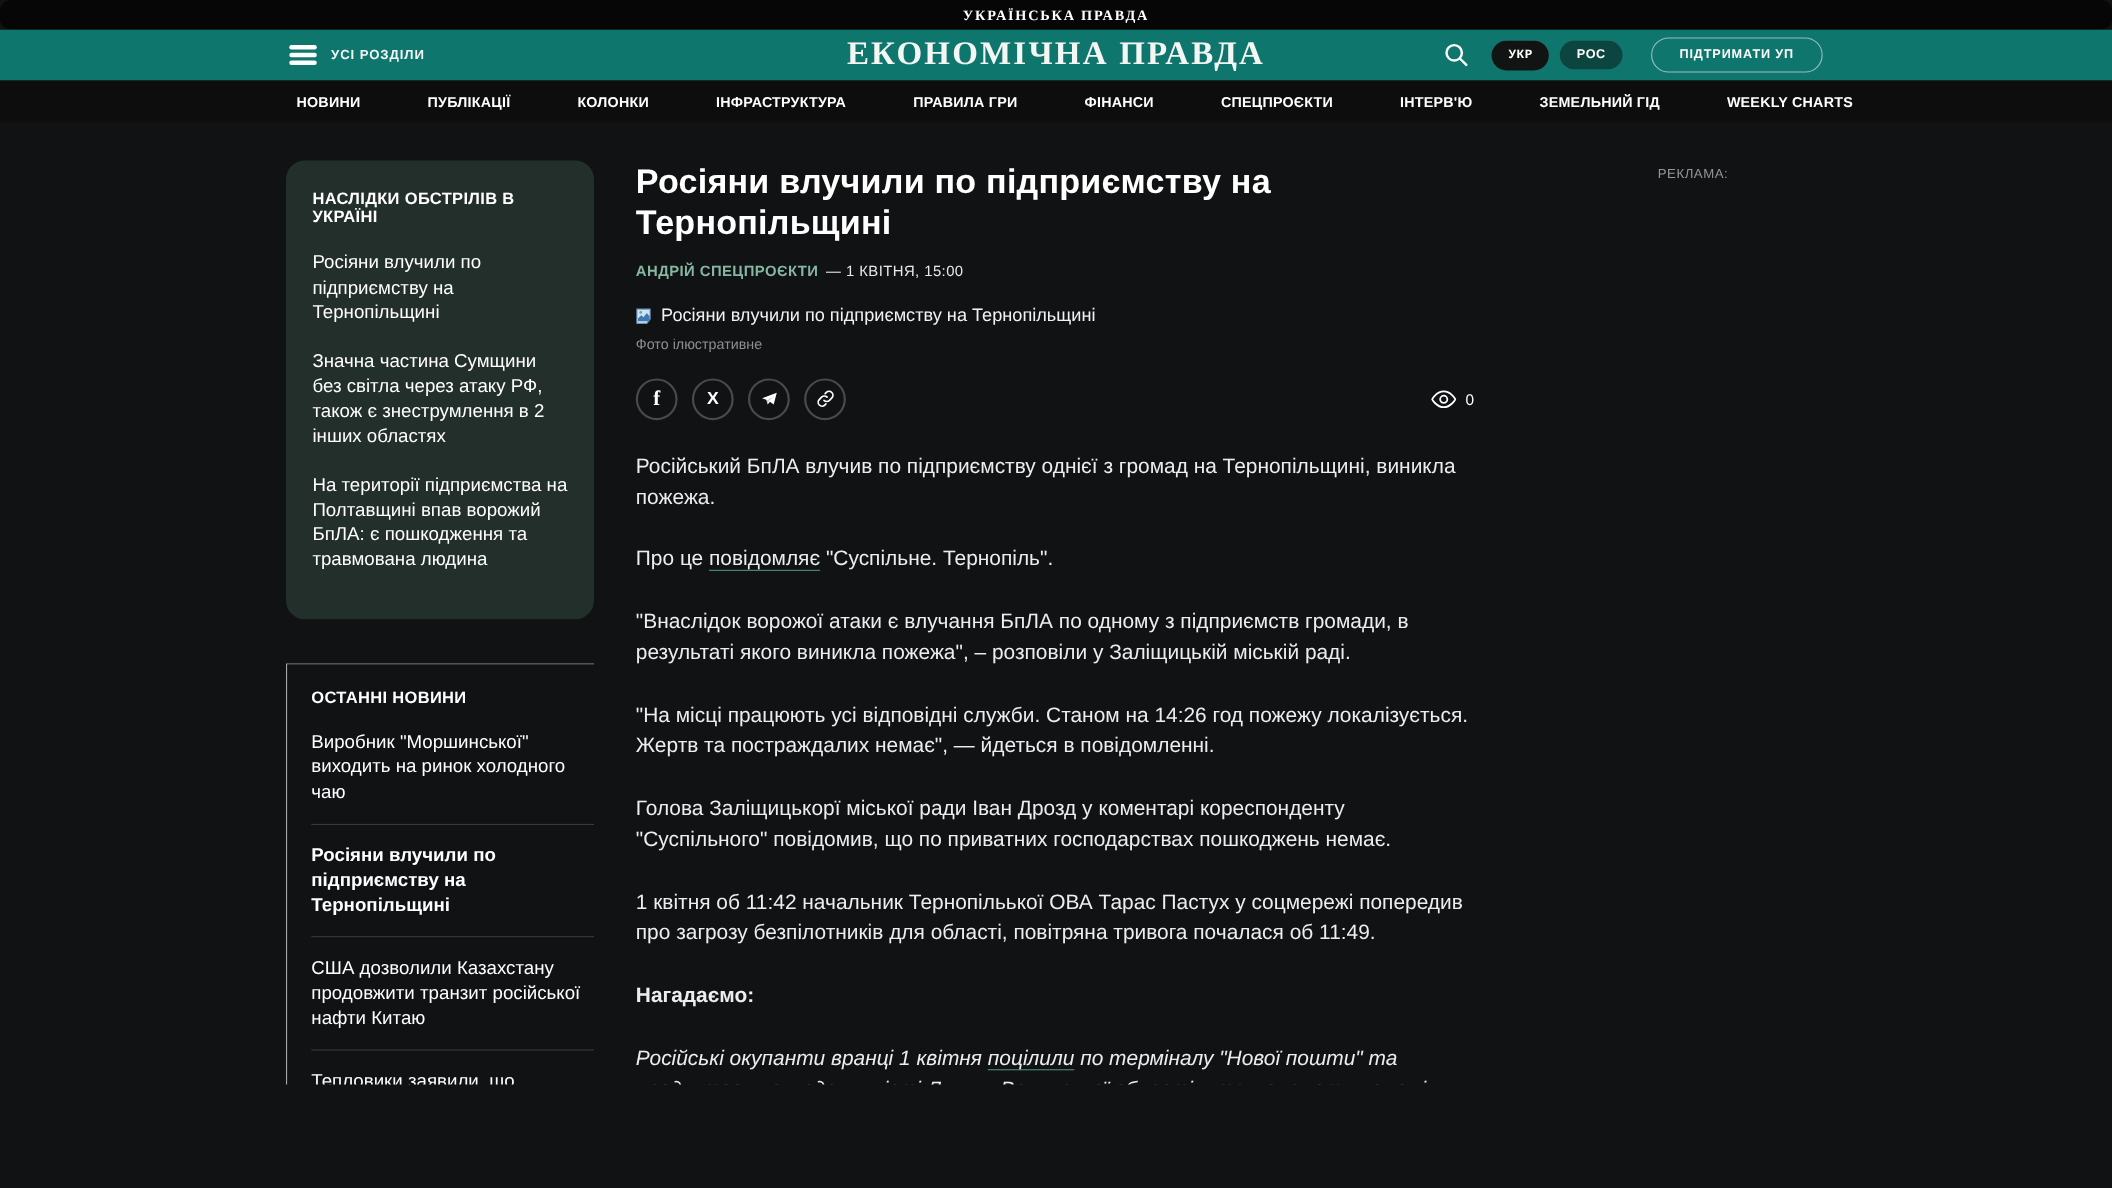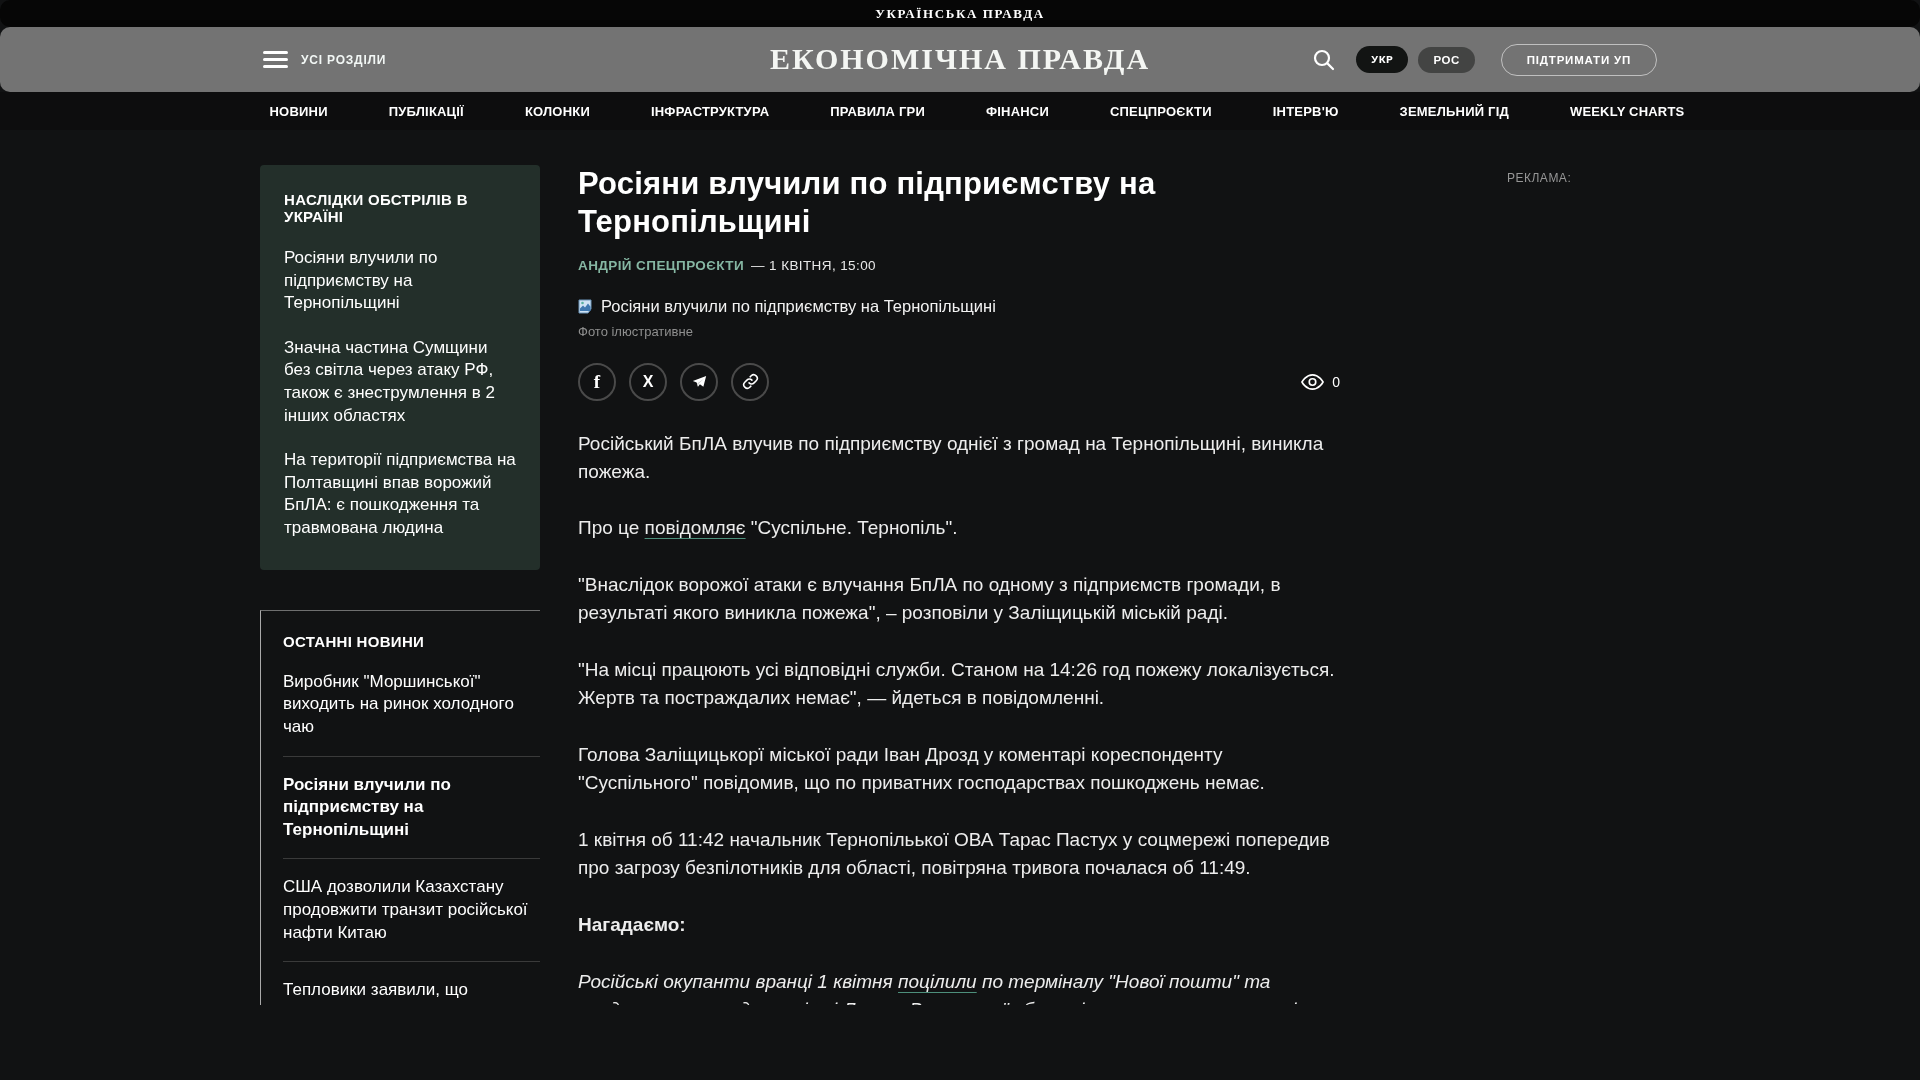--- a/index.html
+++ b/index.html
@@ -5,41 +5,41 @@
 <style>
   *{margin:0;padding:0;box-sizing:border-box;}
   html,body{width:1920px;height:1080px;overflow:hidden;}
   body{background:#111213;font-family:"Liberation Sans",sans-serif;color:#ededed;}
 
   
   .topbar{height:27px;background:#060606;display:flex;align-items:center;justify-content:center;border-radius:10px;}
   .topbar-brand{font-family:"Liberation Serif",serif;font-size:13px;font-weight:700;letter-spacing:1.6px;color:#ffffff;}
 
   
-  .header{height:65px;background:#737373;position:relative;display:flex;align-items:center;justify-content:space-between;padding:0 263px;border-radius:10px;}
+  .header{height:46px;background:#0f766e;position:relative;display:flex;align-items:center;justify-content:space-between;padding:0 263px;}
   .header-left{display:flex;align-items:center;gap:13px;cursor:pointer;}
   .burger{display:flex;flex-direction:column;gap:3.5px;}
   .burger i{display:block;width:25px;height:3.5px;background:#fff;border-radius:2px;}
   .sections-label{font-size:12px;font-weight:700;letter-spacing:.8px;color:#f2f7f5;}
   .logo{position:absolute;left:50%;top:50%;transform:translate(-50%,-52%);font-family:"Liberation Serif",serif;font-size:30px;font-weight:700;letter-spacing:2px;color:#f4f6f3;white-space:nowrap;}
   .header-right{display:flex;align-items:center;gap:10px;}
   .search-btn{background:none;border:none;cursor:pointer;margin-right:10px;display:flex;align-items:center;}
   .lang-pill{font-size:11.5px;font-weight:700;letter-spacing:.5px;color:#fff;padding:7px 15px;border-radius:16px;cursor:pointer;}
   .lang-ukr{background:#121413;font-family:Liberation Mono, monospace;}
   .lang-ros{background:rgba(8,10,9,.45);}
   .support-btn{margin-left:16px;border:1px solid rgba(255,255,255,.55);border-radius:17px;padding:9px 25px;font-size:11.5px;font-weight:700;letter-spacing:.8px;color:#fff;background:transparent;cursor:pointer;font-family:"Liberation Sans",sans-serif;}
 
   
   .nav{height:38px;display:flex;align-items:center;justify-content:center;gap:27px;background:#0d0d0e;}
   .nav a{font-size:13px;font-weight:700;letter-spacing:.2px;color:#fff;text-decoration:none;white-space:nowrap;padding-left:34px;}
 
   
   .layout{display:flex;align-items:flex-start;padding:35px 0 0 260px;height:875px;overflow:hidden;}
   .sidebar{width:280px;flex-shrink:0;margin-right:38px;}
-  .topic-block{background:#232f2a;border-radius:4px;padding:26px 24px 30px;}
+  .topic-block{background:#232f2a;border-radius:17px;padding:26px 24px 42px;}
   .block-title{font-size:15px;font-weight:700;letter-spacing:.3px;color:#fff;}
   .topic-item{display:block;margin-top:22px;font-size:17px;line-height:1.33;color:#fff;text-decoration:none;cursor:pointer;}
   .latest-block{margin-top:40px;border-left:1px solid #a9a9a9;border-top:1px solid #6f6f6f;padding:22px 0 0 22px;height:414px;overflow:hidden;}
   .latest-list{margin-top:4px;}
   .latest-item{display:block;padding:17px 0;border-bottom:1px solid #3a3a3a;font-size:17px;line-height:1.33;color:#fff;text-decoration:none;cursor:pointer;}
   .latest-item.current{font-weight:700;}
 
   
   .main{width:762px;}
   .article-title{font-size:31px;line-height:1.22;font-weight:700;color:#fff;letter-spacing:.2px;}

